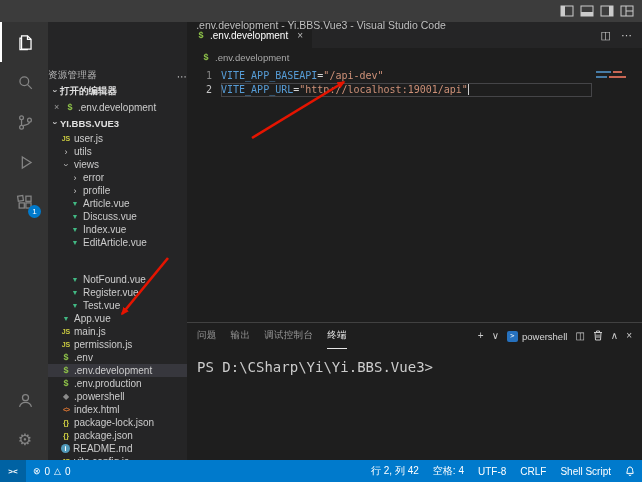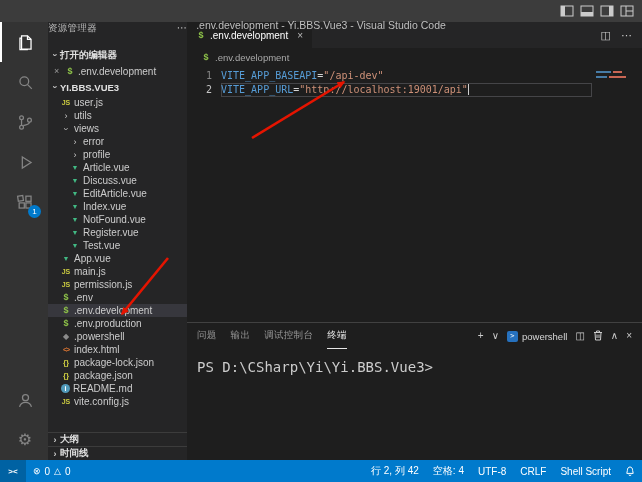--- a/index.html
+++ b/index.html
@@ -22,21 +22,21 @@
   .ab-item svg{stroke:#858585;fill:none;stroke-width:1.6;}
   .ab-item.active{border-left-color:#ffffff;}
   .ab-item.active svg{stroke:#ffffff;}
   .ab-badge{position:absolute;right:7px;bottom:4px;min-width:13px;height:13px;border-radius:50%;background:#007acc;color:#fff;
     font-size:8px;display:flex;align-items:center;justify-content:center;}
   .ab-spacer{flex:1;}
   .gear-glyph{font-size:16px;color:#858585;line-height:1;}
 
   
   .sidebar{flex:0 0 139px;background:#252526;display:flex;flex-direction:column;color:#cccccc;overflow:hidden;}
-  .sb-title{flex:0 0 24px;display:flex;align-items:flex-start;padding:0 0;font-size:9.5px;color:#bbbbbb;letter-spacing:.3px;}
+  .sb-title{flex:0 0 24px;display:flex;align-items:flex-end;padding:0 0;font-size:9.5px;color:#bbbbbb;letter-spacing:.3px;margin-top:36px;}
   .sb-title .more{margin-left:auto;color:#cccccc;font-size:10px;cursor:pointer;}
   .section-header{flex:0 0 18px;display:flex;align-items:center;font-weight:bold;font-size:9.5px;color:#e0e0e0;cursor:pointer;padding-left:2px;}
   .twisty{width:10px;flex:0 0 10px;display:inline-flex;justify-content:center;font-size:9px;color:#cccccc;transform:none;}
   .twisty.open{transform:rotate(90deg);}
   .oe-row{flex:0 0 14px;display:flex;align-items:center;gap:3px;padding-left:6px;font-size:10px;cursor:pointer;}
   .oe-close{color:#9b9b9b;font-size:9px;width:8px;}
   .tree{flex:0 0 auto;}
   .tree-row{height:13px;display:flex;align-items:center;gap:3px;font-size:10px;cursor:pointer;white-space:nowrap;overflow:hidden;}
   .tree-row.selected{background:#37373d;}
   .tree-label{color:#cccccc;}
@@ -228,27 +228,27 @@
           <div class="tree-row" style="padding-left: 22px;">
             <span class="ficon icon-vue">▼</span>
             <span class="tree-label">Article.vue</span>
           </div>
           <div class="tree-row" style="padding-left: 22px;">
             <span class="ficon icon-vue">▼</span>
             <span class="tree-label">Discuss.vue</span>
           </div>
           <div class="tree-row" style="padding-left: 22px;">
             <span class="ficon icon-vue">▼</span>
+            <span class="tree-label">Index.vue</span>
+          </div>
+          <div class="tree-row" style="padding-left: 22px;">
+            <span class="ficon icon-vue">▼</span>
             <span class="tree-label">EditArticle.vue</span>
           </div>
-          <div class="tree-row" style="padding-left: 22px;">
-            <span class="ficon icon-vue">▼</span>
-            <span class="tree-label">Index.vue</span>
-          </div>
-          <div class="tree-row" style="padding-left: 22px;">
+          <div class="tree-row" style="padding-left: 22px; margin-top: 24px;">
             <span class="ficon icon-vue">▼</span>
             <span class="tree-label">NotFound.vue</span>
           </div>
           <div class="tree-row" style="padding-left: 22px;">
             <span class="ficon icon-vue">▼</span>
             <span class="tree-label">Register.vue</span>
           </div>
           <div class="tree-row" style="padding-left: 22px;">
             <span class="ficon icon-vue">▼</span>
             <span class="tree-label">Test.vue</span>

